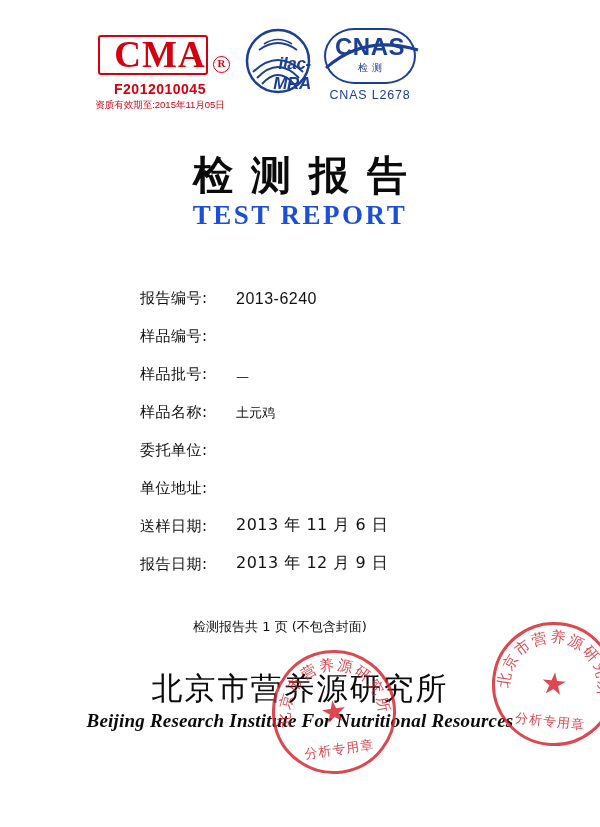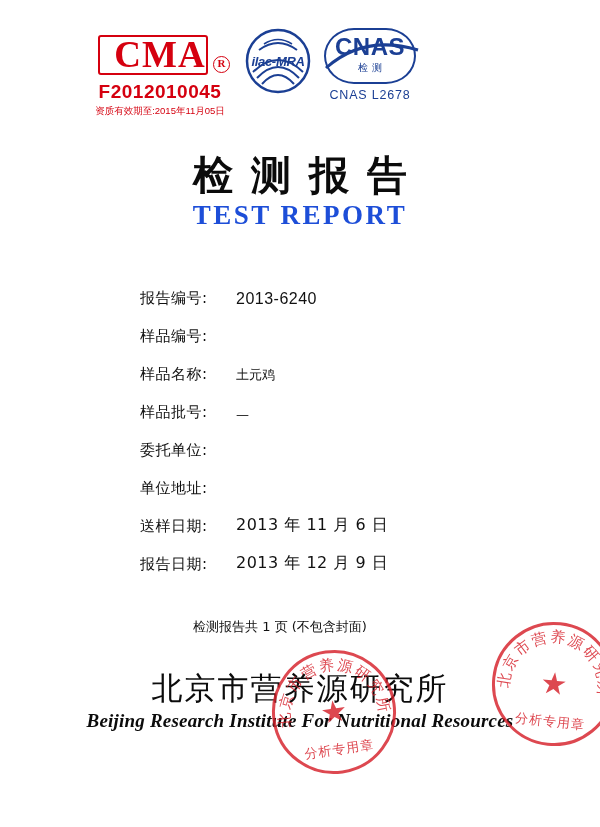--- a/index.html
+++ b/index.html
@@ -70,21 +70,21 @@
     border-radius: 50%;
     width: 15px;
     height: 15px;
     line-height: 13px;
     text-align: center;
     font-family: "Liberation Serif", serif;
     font-weight: bold;
   }
   .cma-num {
     font-family: "Liberation Sans", sans-serif;
-    font-size: 19px;
+    font-size: 14px;
     color: #d5000f;
     letter-spacing: 0.5px;
     margin-top: 3px;
     font-weight: bold;
   }
   .cma-valid {
     font-size: 9.5px;
     color: #d5000f;
     margin-top: 2px;
     letter-spacing: 0;
@@ -98,25 +98,25 @@
     top: 0px;
     width: 66px;
     height: 66px;
   }
   .ilac svg { display:block; }
   .ilac-text {
     position: absolute;
     left: 0;
     top: 26px;
     width: 66px;
-    text-align: center;
+    text-align: right;
     font-family: "Liberation Sans", sans-serif;
     font-style: italic;
     font-weight: bold;
-    font-size: 13px;
+    font-size: 17px;
     color: #1b3f94;
     letter-spacing: -0.3px;
   }
 
   
   .cnas {
     position: absolute;
     left: 320px;
     top: 0px;
     width: 100px;
@@ -373,27 +373,27 @@
       <div class="field-label">报告编号:</div>
       <div class="field-value big">2013-6240</div>
     </div>
 
     <div class="field-row">
       <div class="field-label">样品编号:</div>
       <div class="field-value"></div>
     </div>
 
     <div class="field-row">
+      <div class="field-label">样品批号:</div>
+      <div class="field-value small">—</div>
+    </div>
+
+    <div class="field-row">
       <div class="field-label">样品名称:</div>
       <div class="field-value small">土元鸡</div>
-    </div>
-
-    <div class="field-row">
-      <div class="field-label">样品批号:</div>
-      <div class="field-value small">—</div>
     </div>
 
     <div class="field-row">
       <div class="field-label">委托单位:</div>
     </div>
 
     <div class="field-row">
       <div class="field-label">单位地址:</div>
     </div>
 

